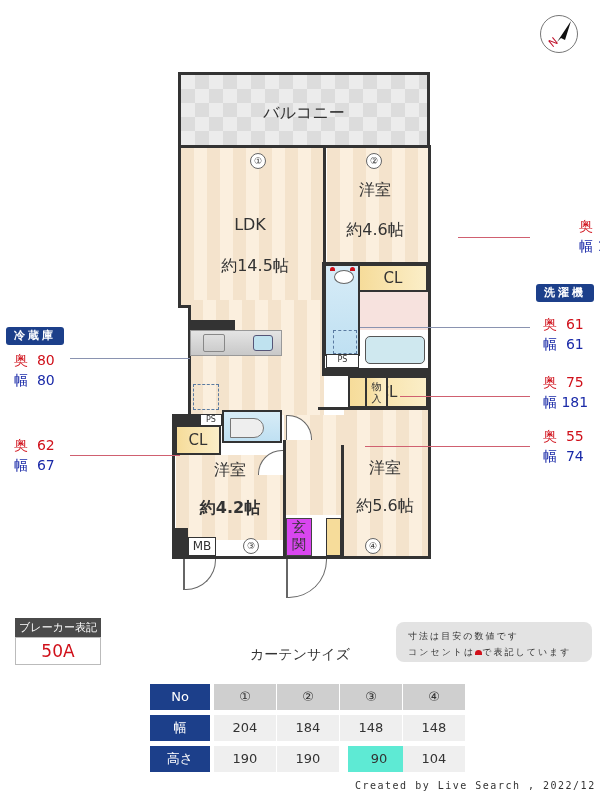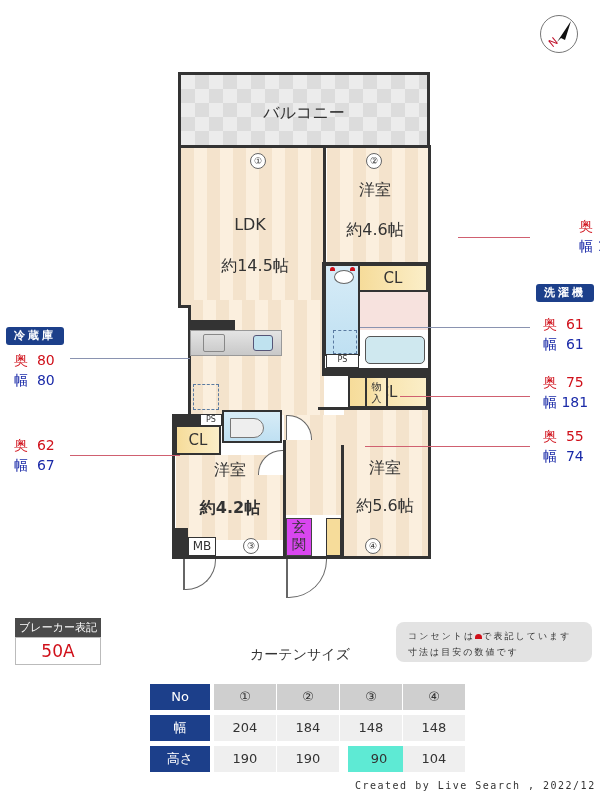--- a/index.html
+++ b/index.html
@@ -168,22 +168,22 @@
   <div><span class="r">奥</span>&nbsp;&nbsp;<span class="r">55</span></div>
   <div><span class="b">幅</span>&nbsp;&nbsp;<span class="b">74</span></div>
 </div>
 
 <div class="abs breaker">
   <div class="hd">ブレーカー表記</div>
   <div class="val">50A</div>
 </div>
 
 <div class="abs note">
+  <div>寸法は目安の数値です</div>
   <div><span>コンセントは</span><span class="outlet"></span><span>で表記しています</span></div>
-  <div>寸法は目安の数値です</div>
 </div>
 
 <div class="abs curtain-title">カーテンサイズ</div>
 
 <div class="ct-row" style="top:684px;">
   <div class="ct-h" style="left:0;">No</div>
   <div class="ct-c" style="left:64px;background:#cfcfcf;">①</div>
   <div class="ct-c" style="left:127px;background:#cfcfcf;">②</div>
   <div class="ct-c" style="left:190px;background:#cfcfcf;">③</div>
   <div class="ct-c" style="left:253px;background:#cfcfcf;">④</div>

